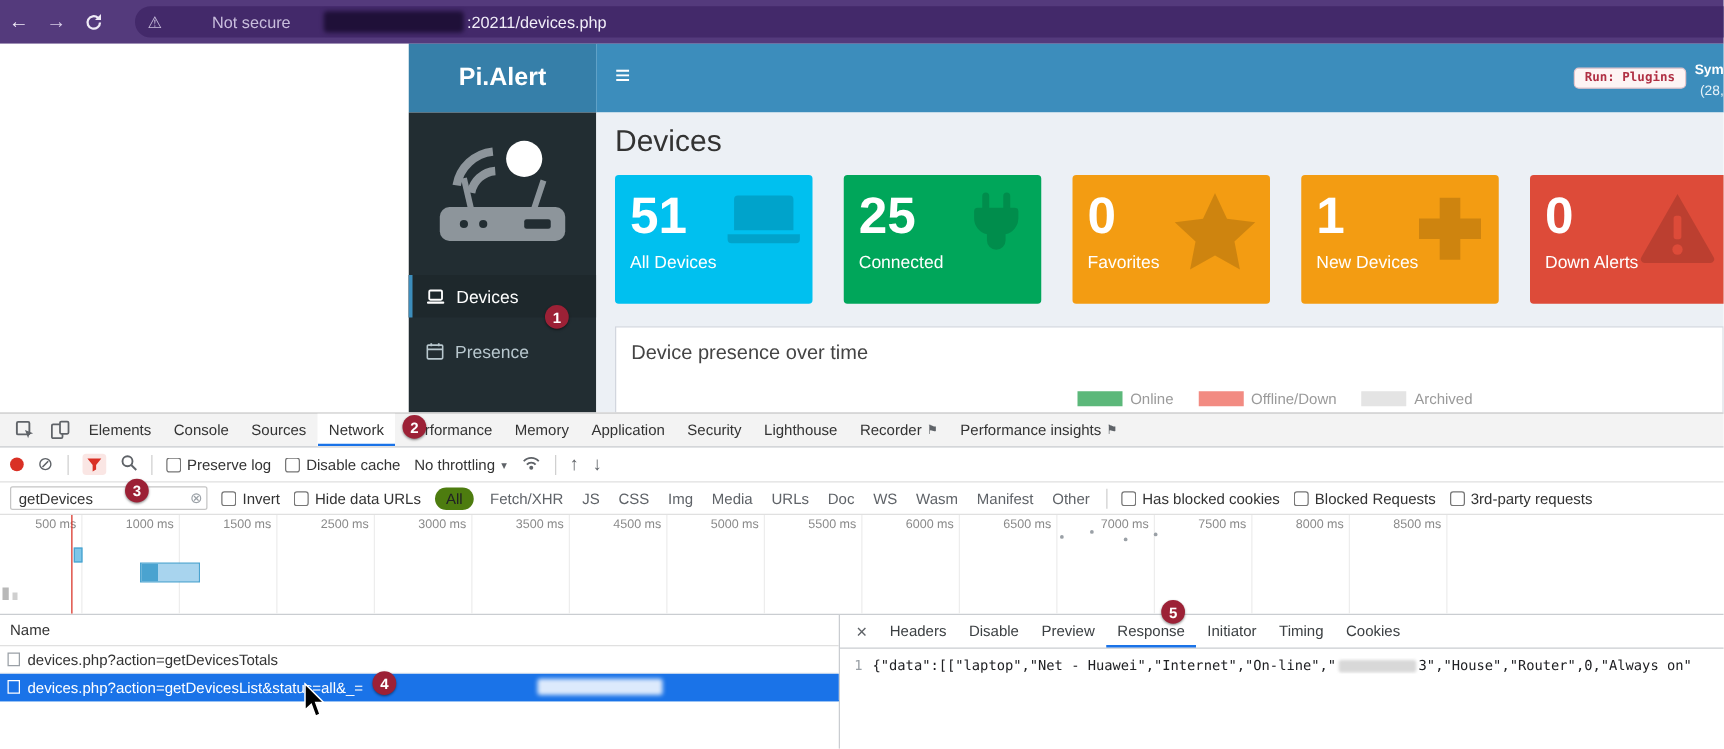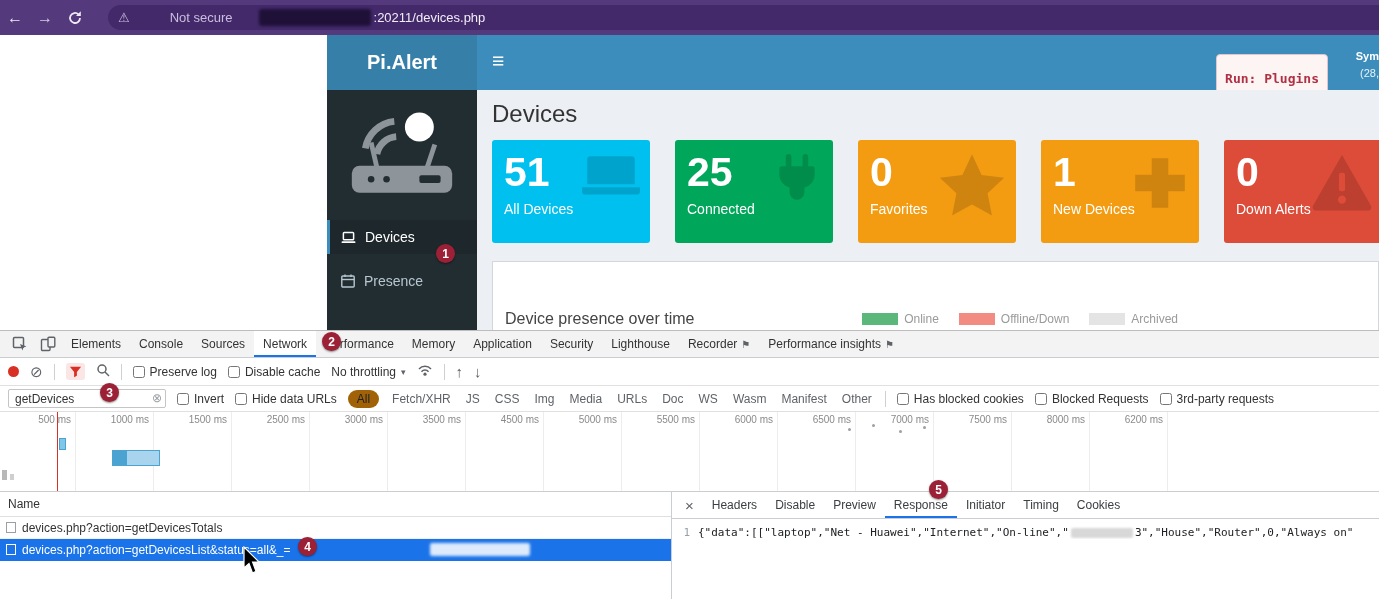--- a/index.html
+++ b/index.html
@@ -26,22 +26,22 @@
   .url-text { color:#f1edf8; font-size:13px; }
 
   
   .white-page { position:absolute; left:0; top:35px; width:327px; height:295px; background:#ffffff; }
   .app { position:absolute; left:327px; top:35px; width:1052px; height:295px; }
 
   .logo { position:absolute; left:0; top:0; width:150px; height:55px; background:#367fa9;
     color:#fff; display:flex; align-items:center; justify-content:center; font-size:20px; font-weight:bold; }
   .topbar { position:absolute; left:150px; top:0; right:0; height:55px; background:#3c8dbc; }
   .hamburger { position:absolute; left:15px; top:14px; color:#fff; font-size:21px; cursor:default; }
-  .run-plugins { position:absolute; right:51px; top:19px; background:#fdf4f4; border:1px solid #e3c5cb;
-    color:#b03044; font-family:"DejaVu Sans Mono", monospace; font-size:13px; padding:16px 8px;
+  .run-plugins { position:absolute; right:30px; top:19px; background:#fdf4f4; border:1px solid #e3c5cb;
+    color:#b03044; font-family:"DejaVu Sans Mono", monospace; font-size:10px; padding:2px 8px;
     border-radius:4px; font-weight:bold; }
   .user-top { position:absolute; right:0; top:15px; color:#fff; font-size:11px; font-weight:bold; }
   .user-bottom { position:absolute; right:0; top:32px; color:#e7f2f8; font-size:11px; }
 
   .sidebar { position:absolute; left:0; top:55px; width:150px; bottom:0; background:#222d32; }
   .router-logo { display:block; margin:12px auto 8px auto; }
   .menu-item { height:34px; display:flex; align-items:center; gap:9px; padding-left:14px;
     color:#b8c7ce; font-size:14px; cursor:default; }
   .menu-item.active { background:#1e282c; color:#fff; border-left:3px solid #3c8dbc;
     padding-left:11px; margin-bottom:10px; }
@@ -52,21 +52,21 @@
   .cards { display:flex; gap:25px; }
   .card { width:158px; height:103px; border-radius:3px; color:#fff; position:relative;
     padding:10px 12px; flex:none; overflow:hidden; }
   .card.c1 { background:#00c0ef; } .card.c2 { background:#00a65a; }
   .card.c3 { background:#f39c12; } .card.c4 { background:#f39c12; } .card.c5 { background:#dd4b39; }
   .card-value { font-size:41px; font-weight:bold; line-height:1.1; }
   .card-label { font-size:14px; margin-top:6px; }
   .card-ghost { position:absolute; right:8px; top:12px; fill:rgba(0,0,0,0.15); }
 
   .panel { margin:18px 0 0 0; background:#fff; border:1px solid #d2d6de; height:70px; position:relative; }
-  .panel-title { font-size:16px; color:#444; padding:12px 0 0 12px;margin-top:36px; }
+  .panel-title { font-size:16px; color:#444; padding:12px 0 0 12px; }
   .legend { position:absolute; right:200px; top:50px; display:flex; gap:20px; align-items:center; }
   .legend-item { display:flex; align-items:center; gap:6px; font-size:12px; color:#9a9a9a; }
   .sw { width:36px; height:12px; flex:none; }
   .sw1 { background:#5cb87a; } .sw2 { background:#f28b82; } .sw3 { background:#e4e4e4; }
 
   
   .devtools { position:absolute; left:0; top:330px; width:1379px; height:269px; background:#fff;
     border-top:1px solid #bdbdbd; display:flex; flex-direction:column; font-size:12px; color:#333; }
 
   .dt-tabbar { height:27px; background:#f3f3f3; border-bottom:1px solid #cacdd1;
@@ -86,27 +86,27 @@
   input[type=checkbox] { width:12px; height:12px; margin:0; accent-color:#1a73e8; }
   .throttle { display:flex; align-items:center; gap:5px; white-space:nowrap; }
   .caret { font-size:9px; color:#5f6368; }
 
   .dt-filterbar { height:26px; border-bottom:1px solid #e0e0e0; display:flex; align-items:center;
     padding:0 8px; gap:11px; flex:none; }
   .filter-wrap { position:relative; flex:none; }
   .filter-input { width:158px; height:19px; border:1px solid #c5c5c5; border-radius:2px;
     font-size:12px; padding:0 18px 0 6px; color:#333; font-family:"Liberation Sans", sans-serif; }
   .filter-clear { position:absolute; right:4px; top:3px; color:#9aa0a6; font-size:12px; line-height:1; }
-  .pill { background:#a16207; padding:2px 9px; border-radius:9px; color:#202124; white-space:nowrap; }
+  .pill { background:#4d7c0f; padding:2px 9px; border-radius:9px; color:#202124; white-space:nowrap; }
   .ftype { color:#5f6368; padding:0 2px; white-space:nowrap; }
 
   .dt-timeline { height:80px; border-bottom:1px solid #cacdd1; position:relative; display:flex; flex:none; overflow:hidden; }
   .tl-cell { height:100%; border-right:1px solid #ededed; font-size:10px; color:#8a8a8a;
     text-align:right; padding:2px 4px 0 0; flex:none; }
-  .tl-cell.first { width:76px; } .tl-cell.rest { width:78px; }
+  .tl-cell.first { width:66px; } .tl-cell.rest { width:78px; }
   .tl-line-red { position:absolute; left:57px; top:0; bottom:0; width:1px; background:#d93025; }
   .tl-bar-a { position:absolute; left:59px; top:26px; width:7px; height:12px; background:#7fc6e8; border:1px solid #4aa3d0; }
   .tl-bar-b { position:absolute; left:112px; top:38px; width:48px; height:16px;
     background:linear-gradient(90deg,#4aa3d0 0 30%,#a8d4ee 30%); border:1px solid #4aa3d0; }
   .tl-dot { position:absolute; width:3px; height:3px; border-radius:50%; background:#9aa0a6; }
   .tl-mark1 { position:absolute; left:2px; top:58px; width:5px; height:10px; background:#b8b8b8; }
   .tl-mark2 { position:absolute; left:10px; top:62px; width:4px; height:6px; background:#cfcfcf; }
 
   .dt-bottom { flex:1; display:flex; min-height:0; }
   .dt-requests { width:672px; border-right:1px solid #cacdd1; display:flex; flex-direction:column; flex:none; }
@@ -391,21 +391,21 @@
     <div class="tl-cell rest">3000 ms</div>
     <div class="tl-cell rest">3500 ms</div>
     <div class="tl-cell rest">4500 ms</div>
     <div class="tl-cell rest">5000 ms</div>
     <div class="tl-cell rest">5500 ms</div>
     <div class="tl-cell rest">6000 ms</div>
     <div class="tl-cell rest">6500 ms</div>
     <div class="tl-cell rest">7000 ms</div>
     <div class="tl-cell rest">7500 ms</div>
     <div class="tl-cell rest">8000 ms</div>
-    <div class="tl-cell rest">6200 ms</div>
+    <div class="tl-cell rest">8500 ms</div>
     <div class="tl-line-red"></div>
     <div class="tl-bar-a"></div>
     <div class="tl-bar-b"></div>
     <div class="tl-dot" style="left:848px; top:16px;"></div>
     <div class="tl-dot" style="left:872px; top:12px;"></div>
     <div class="tl-dot" style="left:899px; top:18px;"></div>
     <div class="tl-dot" style="left:923px; top:14px;"></div>
     <div class="tl-mark1"></div>
     <div class="tl-mark2"></div>
   </div>

